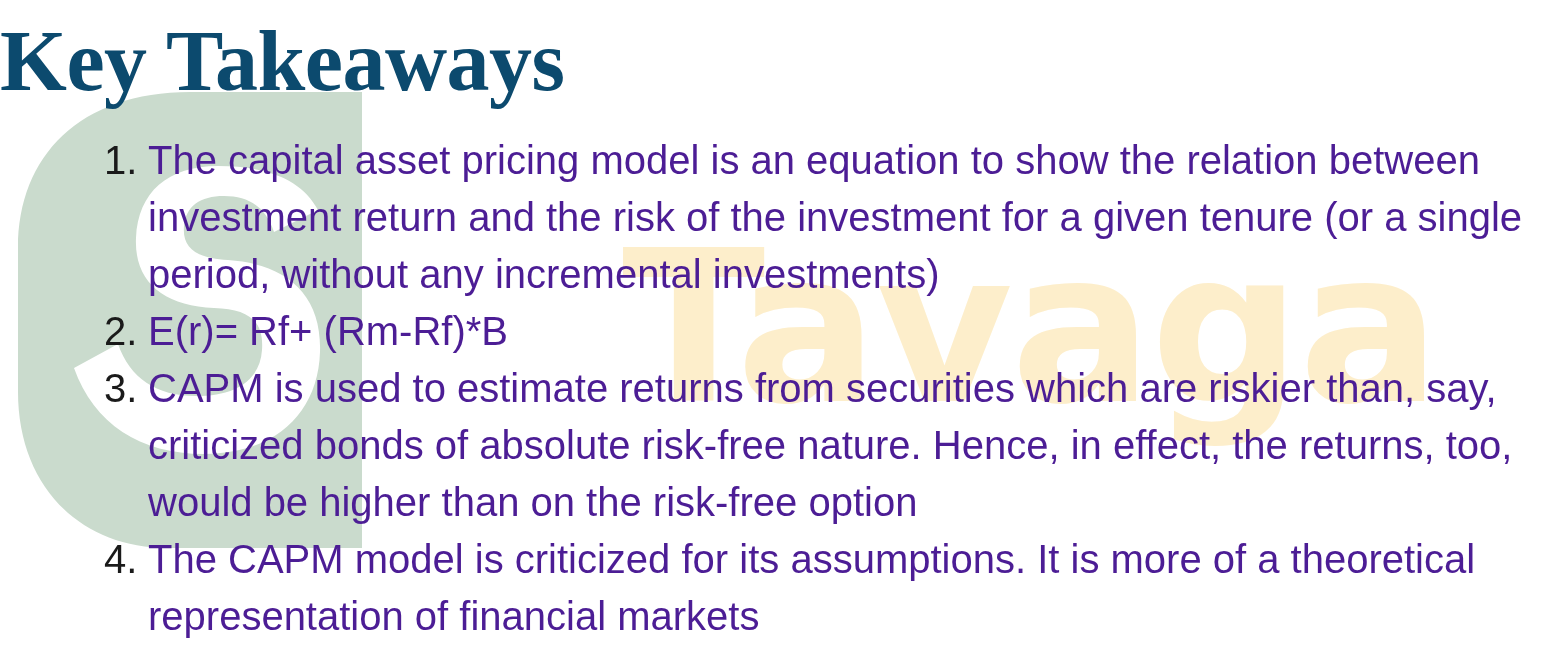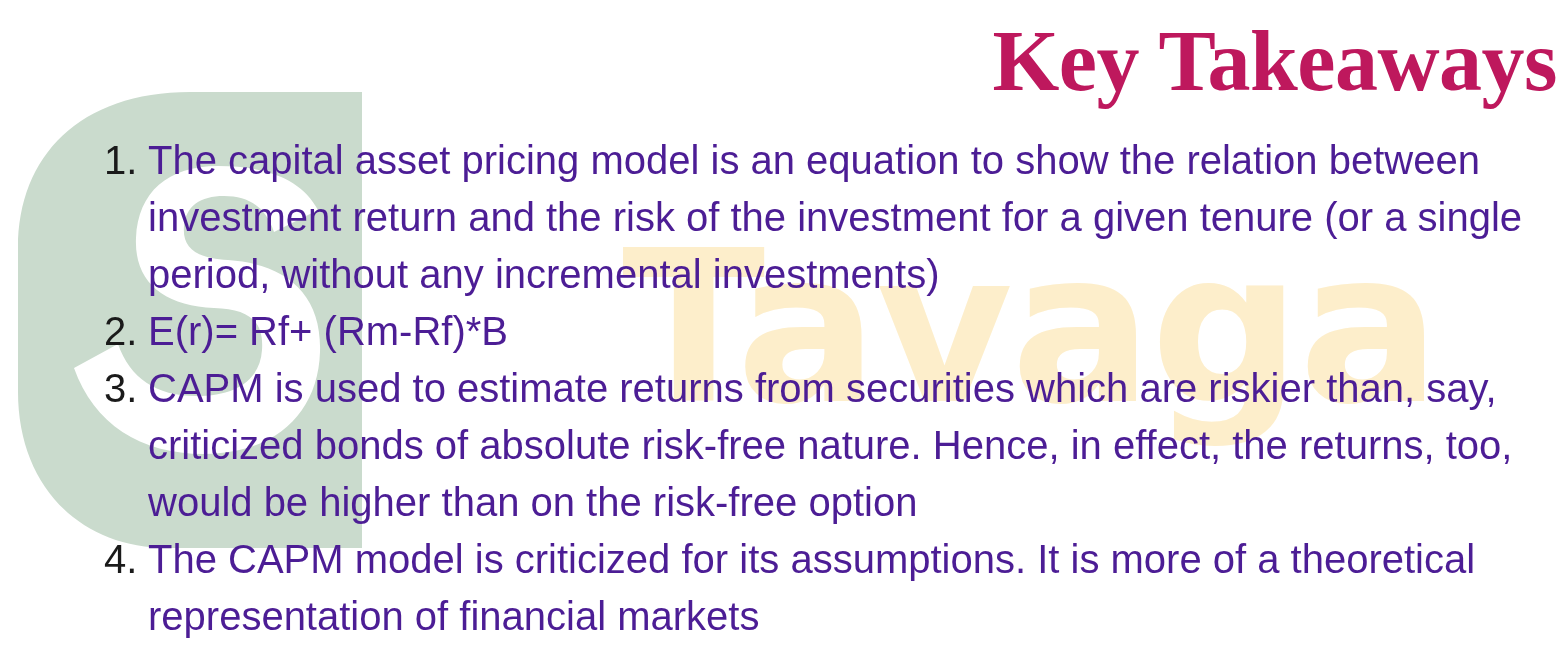--- a/index.html
+++ b/index.html
@@ -45,26 +45,26 @@
     color: #fdeecb;
     white-space: nowrap;
   }
 
   
   .title {
     position: absolute;
     left: 0;
     top: 16px;
     width: 1557px;
-    text-align: right;
+    text-align: left;
     font-family: "Liberation Serif", "DejaVu Serif", serif;
     font-weight: 700;
     font-size: 86px;
     line-height: 1.05;
-    color: #be185d;
+    color: #0c4a6e;
     letter-spacing: -0.5px;
     z-index: 2;
   }
 
   
   .takeaways {
     position: absolute;
     left: 104px;
     top: 132px;
     width: 1420px;

